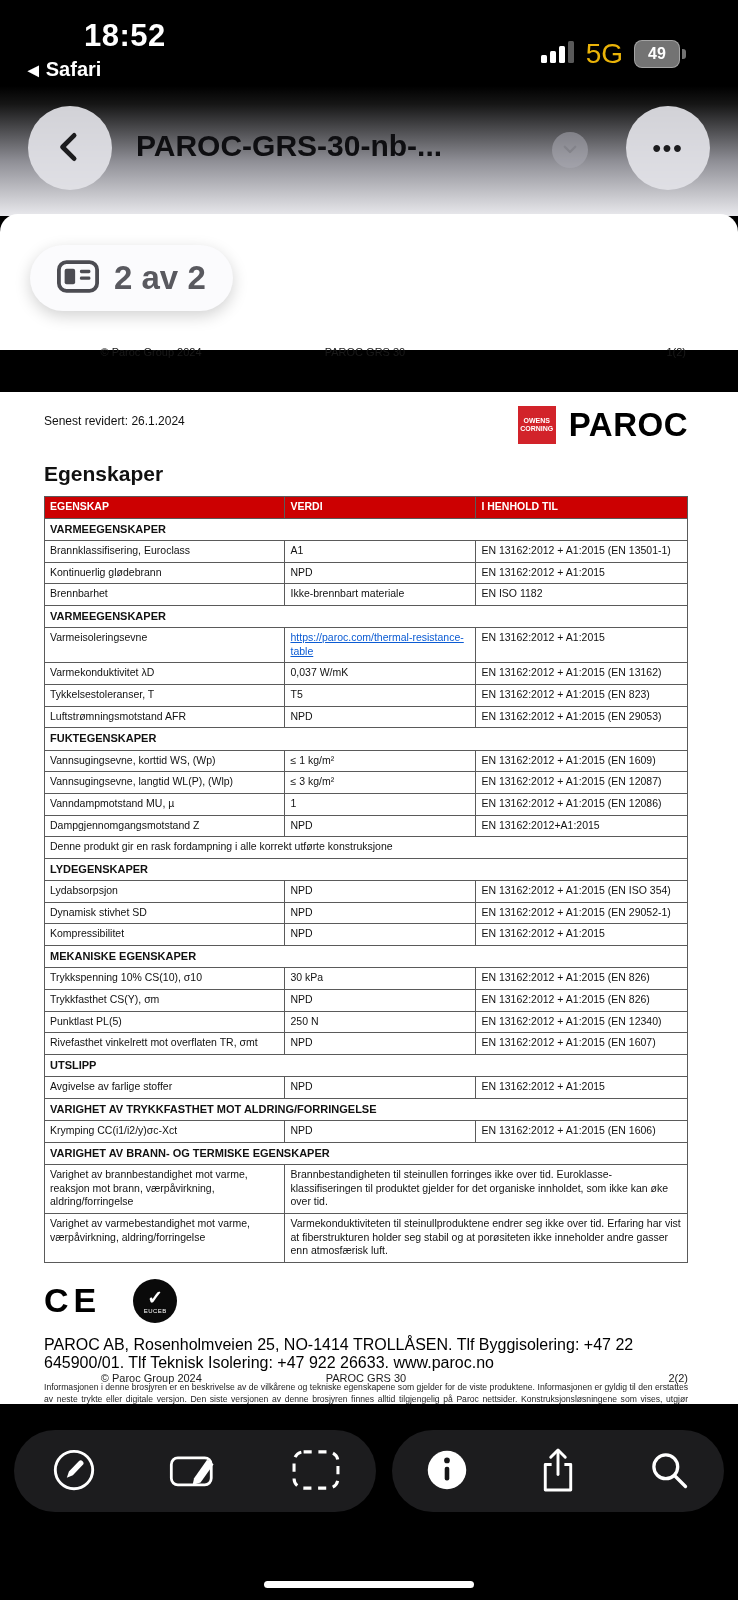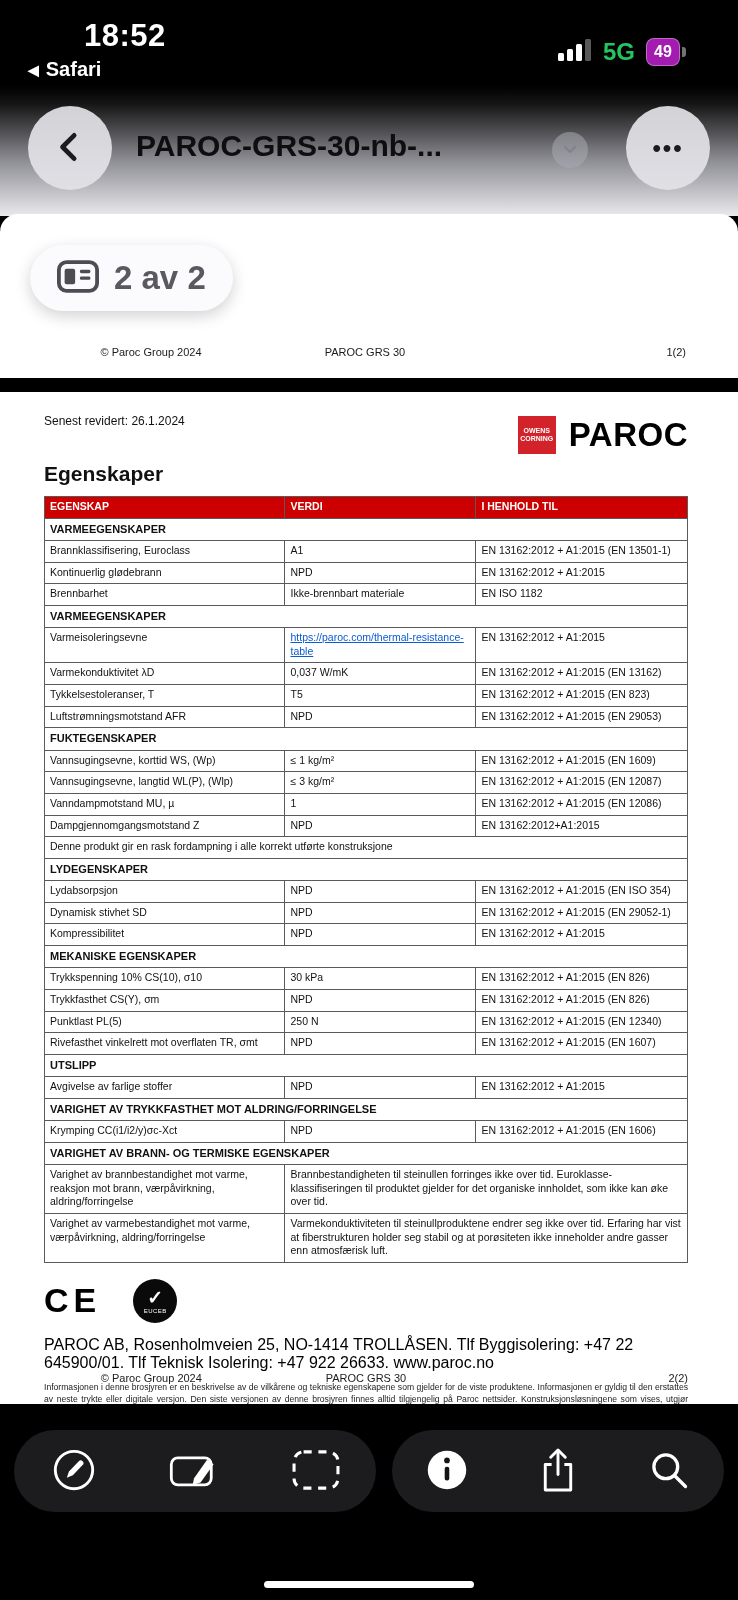--- a/index.html
+++ b/index.html
@@ -4,51 +4,51 @@
 <style>
   * { margin:0; padding:0; box-sizing:border-box; }
   html,body { width:738px; height:1600px; background:#000; font-family:"Liberation Sans", sans-serif; overflow:hidden; }
   .screen { position:absolute; inset:0; width:738px; height:1600px; background:#000; }
 
   
   .status-time { position:absolute; left:84px; top:18px; font-size:31px; font-weight:700; color:#fff; letter-spacing:.5px; }
   .back-to-app { position:absolute; left:28px; top:58px; color:#fff; font-size:20px; font-weight:600; display:flex; align-items:center; gap:7px; }
   .back-to-app .tri { font-size:14px; }
   .status-right { position:absolute; right:58px; top:38px; display:flex; align-items:center; gap:11px; }
-  .net-label { color:#22c55e; font-size:24px; font-weight:700; }
-  .battery { position:relative; width:34px; height:28px; border-radius:8px; background:#a21caf; border:1px solid rgba(255,255,255,.35); display:flex; align-items:center; justify-content:center; color:#fff; font-weight:700; font-size:16px; }
+  .net-label { color:#eab308; font-size:28px; font-weight:400; }
+  .battery { position:relative; width:46px; height:28px; border-radius:8px; background:#737373; border:1px solid rgba(255,255,255,.35); display:flex; align-items:center; justify-content:center; color:#fff; font-weight:700; font-size:16px; }
   .battery::after { content:''; position:absolute; right:-7px; top:8px; width:4px; height:10px; background:rgba(255,255,255,.45); border-radius:0 3px 3px 0; }
 
   
   .nav-grad { position:absolute; left:0; top:86px; width:100%; height:130px;
     background:linear-gradient(to bottom,#000 0%,#161616 14%,#8f8f96 58%,#e9e9ed 100%); }
   .circle-btn { position:absolute; width:84px; height:84px; border-radius:50%; background:rgba(226,226,231,.92);
     display:flex; align-items:center; justify-content:center; border:none; cursor:pointer; }
   .back-btn { left:28px; top:106px; }
   .more-btn { right:28px; top:106px; color:#1c1c1e; font-size:24px; font-weight:800; letter-spacing:2px; }
   .nav-title { position:absolute; left:136px; top:129px; font-size:30px; font-weight:700; color:#0e0e11; white-space:nowrap; }
   .title-chev { position:absolute; left:552px; top:132px; width:36px; height:36px; border-radius:50%; background:rgba(170,170,178,.55);
     display:flex; align-items:center; justify-content:center; border:none; }
 
   
-  .sheet { position:absolute; left:0; top:214px; width:100%; height:164px; background:#fff; border-radius:18px 18px 0 0; }
+  .sheet { position:absolute; left:0; top:214px; width:100%; height:136px; background:#fff; border-radius:18px 18px 0 0; }
   .page-pill { position:absolute; left:30px; top:31px; height:66px; border-radius:33px; background:#fbfbfd;
     box-shadow:0 5px 16px rgba(0,0,0,.18); display:flex; align-items:center; gap:15px; padding:0 27px; border:none; }
   .pill-label { font-size:33px; font-weight:600; color:#59595f; }
   .docfooter { display:flex; font-size:11px; color:#1a1a1a; }
   .docfooter .l { flex:1; text-align:center; }
   .docfooter .c { flex:1; text-align:center; }
   .docfooter .r { flex:1; text-align:right; }
   .p1footer { position:absolute; left:44px; right:52px; top:132px; }
 
   
   .page2 { position:absolute; left:0; top:392px; width:100%; height:1012px; background:#fff; overflow:hidden; }
   .doc { position:relative; height:100%; padding:0 50px 0 44px; color:#111; }
   .revised { padding-top:22px; font-size:12px; }
-  .logo { position:absolute; right:50px; top:24px; display:flex; align-items:center; gap:13px; }
+  .logo { position:absolute; right:50px; top:14px; display:flex; align-items:center; gap:13px; }
   .owens { width:38px; height:38px; background:#d2232a; color:#fff; display:flex; flex-direction:column;
     align-items:center; justify-content:center; font-size:7px; font-weight:700; line-height:1.2; text-align:center; }
   .brand { font-size:33px; font-weight:800; color:#000; letter-spacing:.5px; }
   .heading { margin-top:34px; font-size:21px; font-weight:700; }
   table.props { width:100%; border-collapse:collapse; margin-top:10px; font-size:10.5px; table-layout:fixed; }
   table.props th, table.props td { border:1px solid #5a5a5a; padding:3px 5px 4px; vertical-align:top; line-height:1.3; text-align:left;
     overflow-wrap:break-word; }
   table.props thead th { background:#cc0001; color:#fff; font-weight:700; }
   td.section-cell { font-weight:700; font-size:11px; }
   a.cell-link { color:#0b5bd3; text-decoration:underline; }

